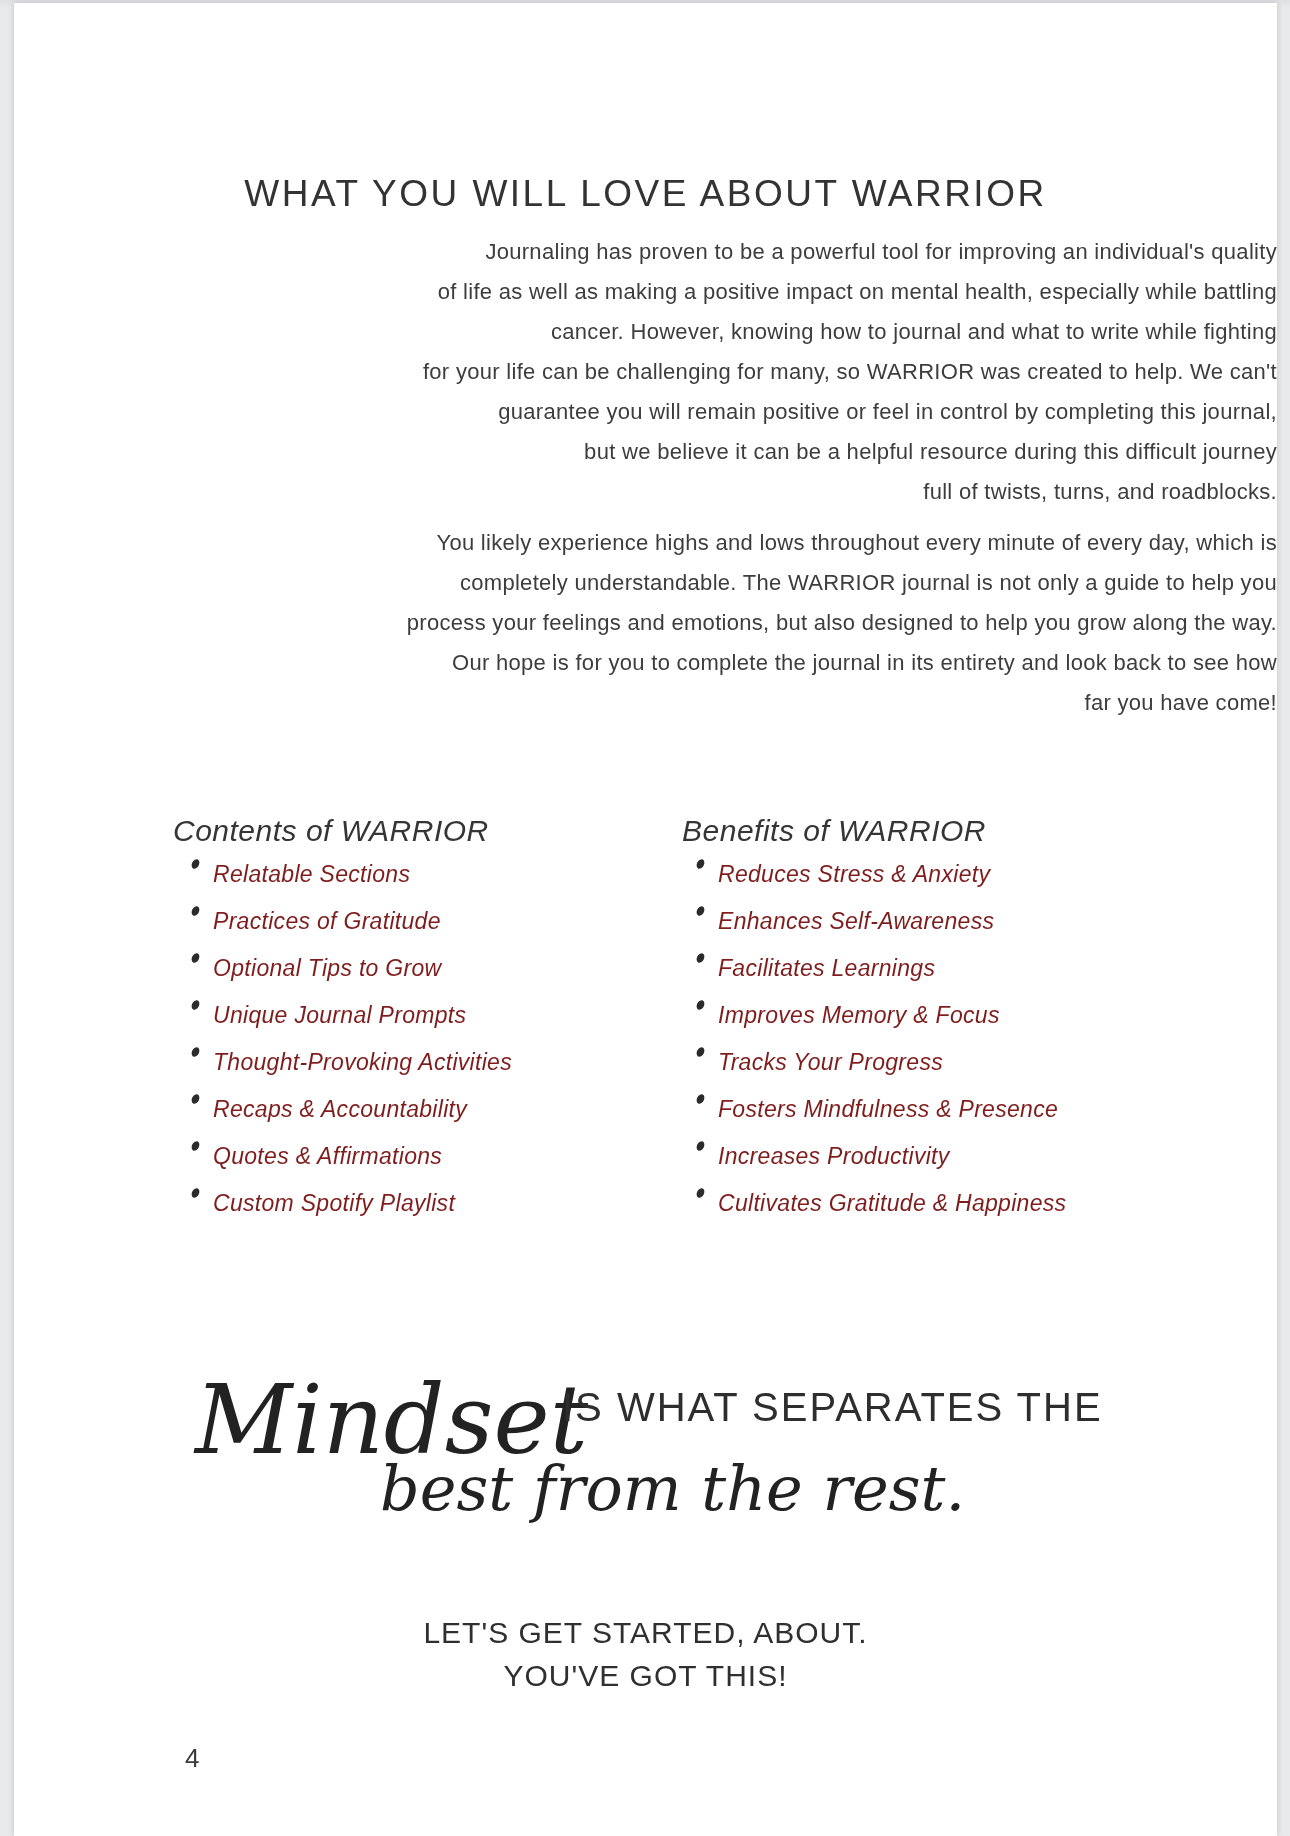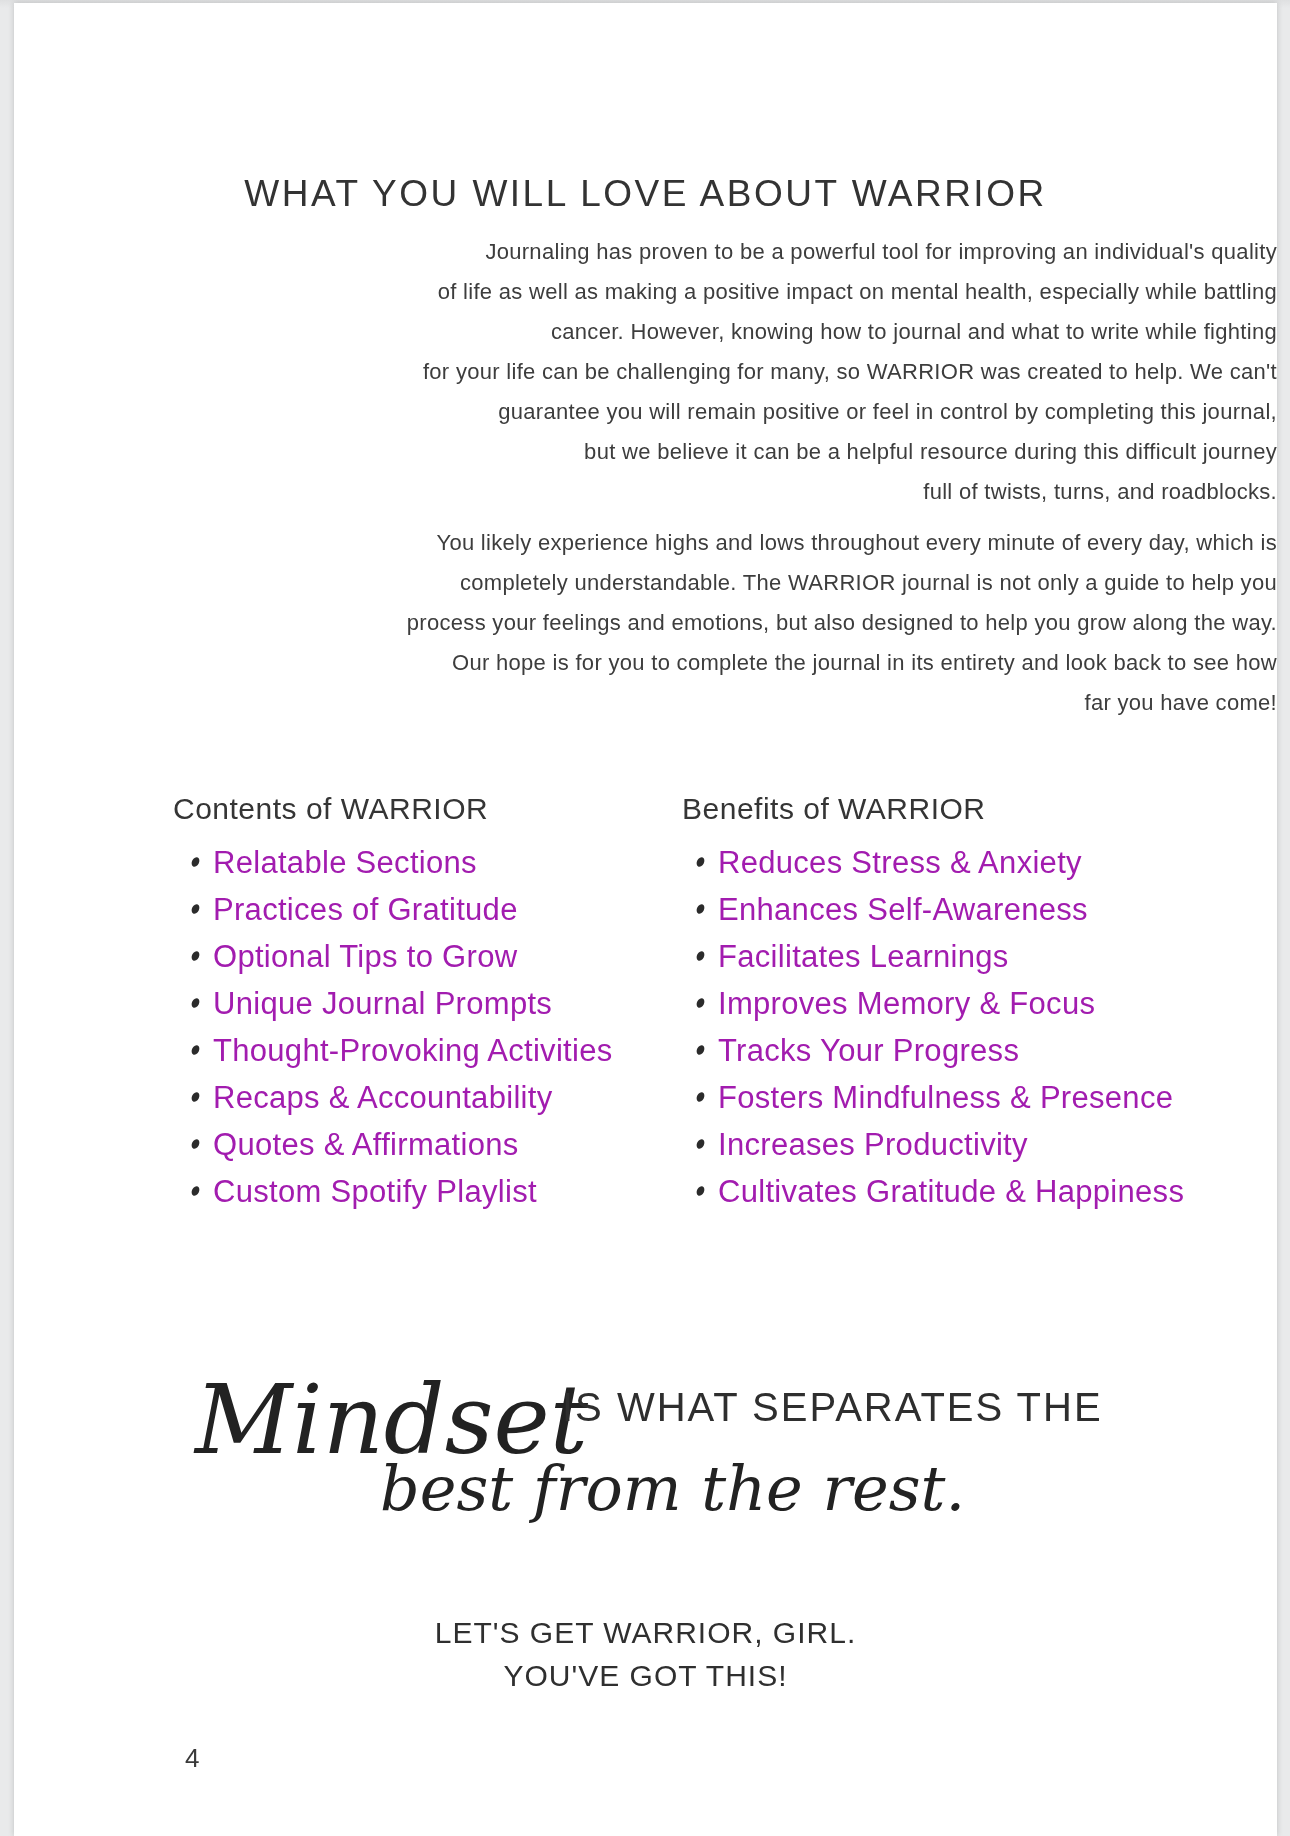--- a/index.html
+++ b/index.html
@@ -20,31 +20,31 @@
     font-size:37px;line-height:40px;font-weight:400;
     letter-spacing:2.5px;color:#333333;
   }
   .para{
     position:absolute;left:0;right:0;
     text-align:right;color:#3d3d3d;
     font-size:22px;line-height:40px;letter-spacing:0.3px;font-weight:400;
   }
   .para-1{top:229px;}
   .para-2{top:520px;}
-  .col{position:absolute;top:784px;color:#3a3a3a;}
+  .col{position:absolute;top:806px;color:#3a3a3a;font-style:italic;}
   .col-left{left:159px;}
   .col-right{left:668px;}
   .col-heading{
     margin:0;font-size:30px;line-height:44px;font-weight:400;
     letter-spacing:0.5px;color:#353535;
   }
   .bullet-list{list-style:none;margin:8px 0 0 0;padding:0;}
   .bullet-list li{
-    height:47px;display:flex;align-items:center;
-    font-size:31px;letter-spacing:0.3px;color:#a21caf;
+    height:47px;display:flex;align-items:flex-start;
+    font-size:23px;letter-spacing:0.3px;color:#7f1d1d;
   }
   .col-left .bullet-list li{padding-left:19px;}
   .col-right .bullet-list li{padding-left:15px;}
   .bullet{
     flex:0 0 auto;width:7px;height:10px;border-radius:50%;
     background:#2b2b2b;transform:rotate(28deg);
     margin-right:14px;margin-top:-2px;
   }
   .script{
     font-family:"DejaVu Serif",serif;font-style:italic;font-weight:400;
@@ -172,19 +172,19 @@
           <span>Cultivates Gratitude &amp; Happiness</span>
         </li>
     </ul>
   </div>
 
   <div class="script quote-script-lead">Mindset</div>
   <div class="quote-caps">IS WHAT SEPARATES THE</div>
   <div class="script quote-script-rest">best from the rest.</div>
 
   <div class="cta">
-    <div>LET'S GET WARRIOR, GIRL.</div>
+    <div>LET'S GET STARTED, ABOUT.</div>
     <div>YOU'VE GOT THIS!</div>
   </div>
 
   <div class="page-number">4</div>
 
 </div>
 
 </body></html>

